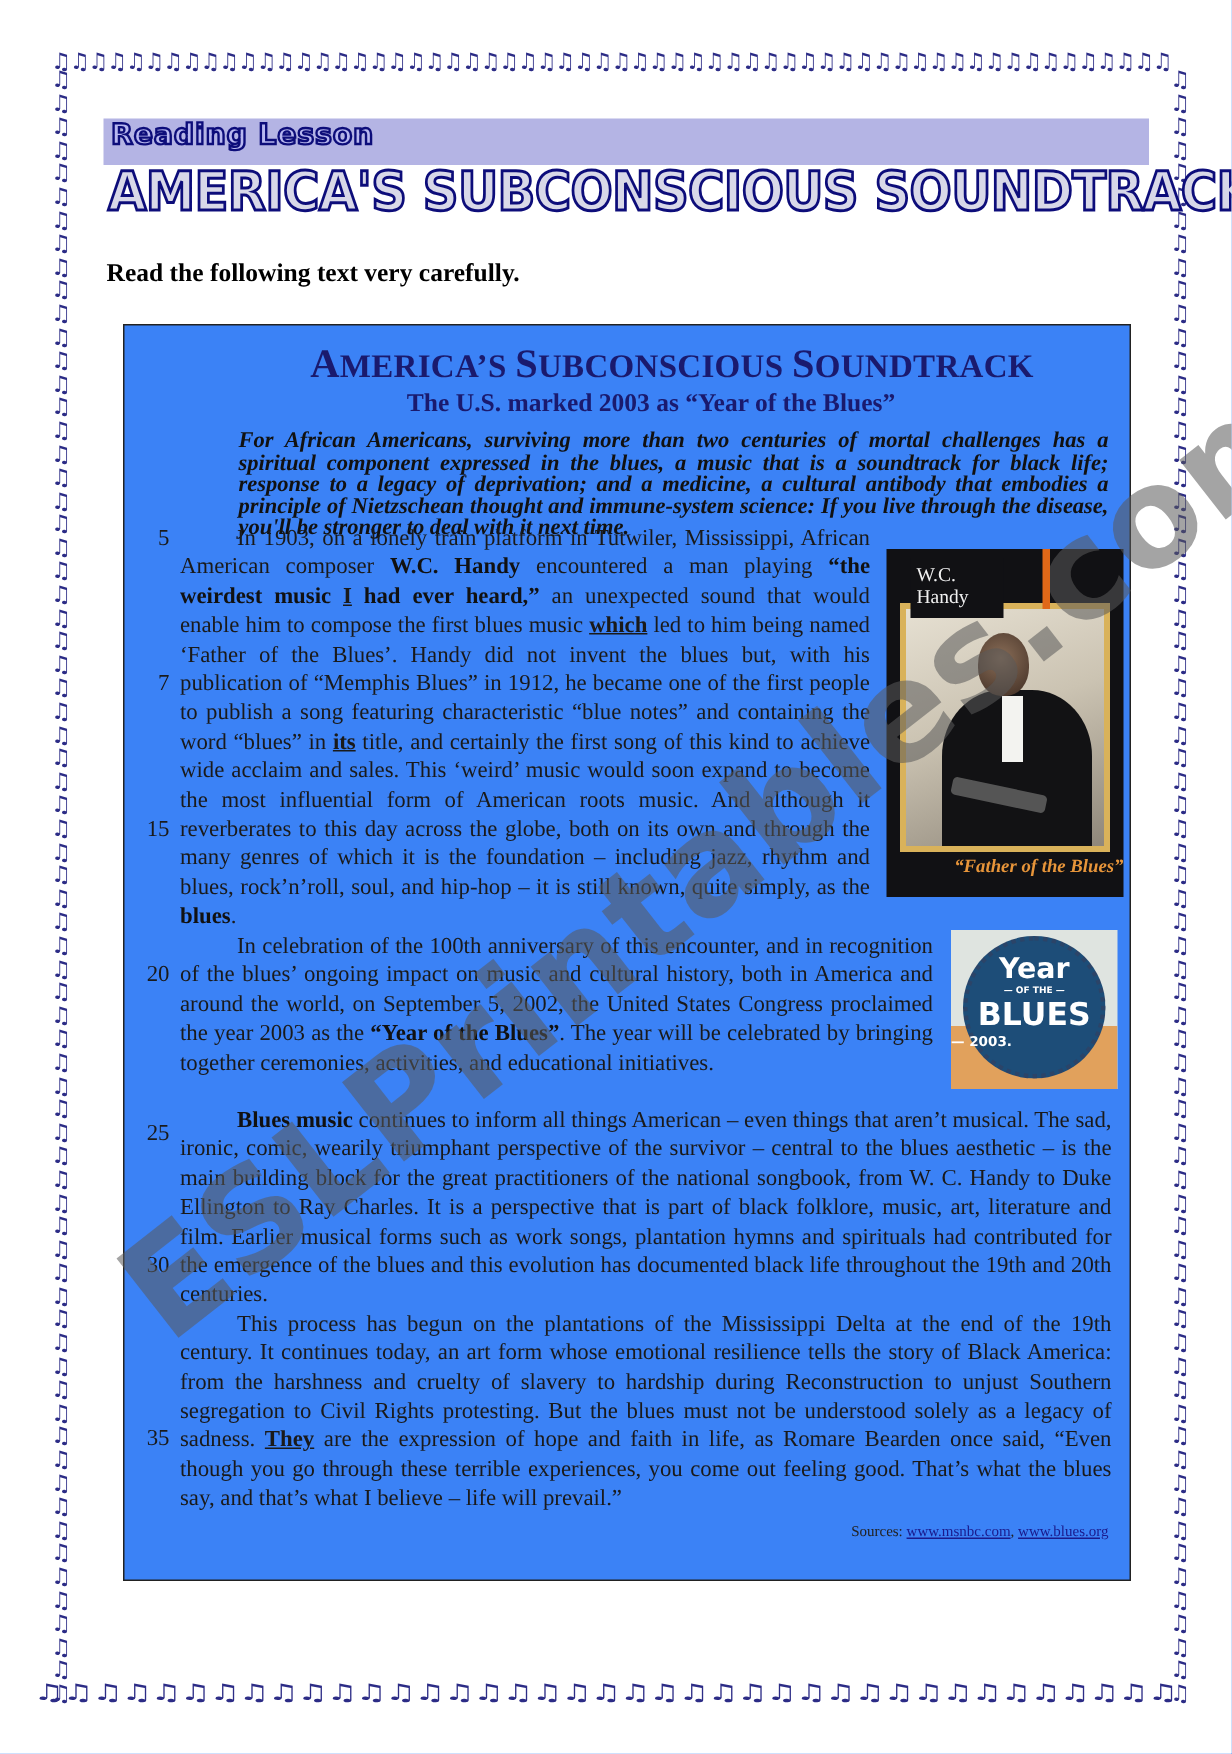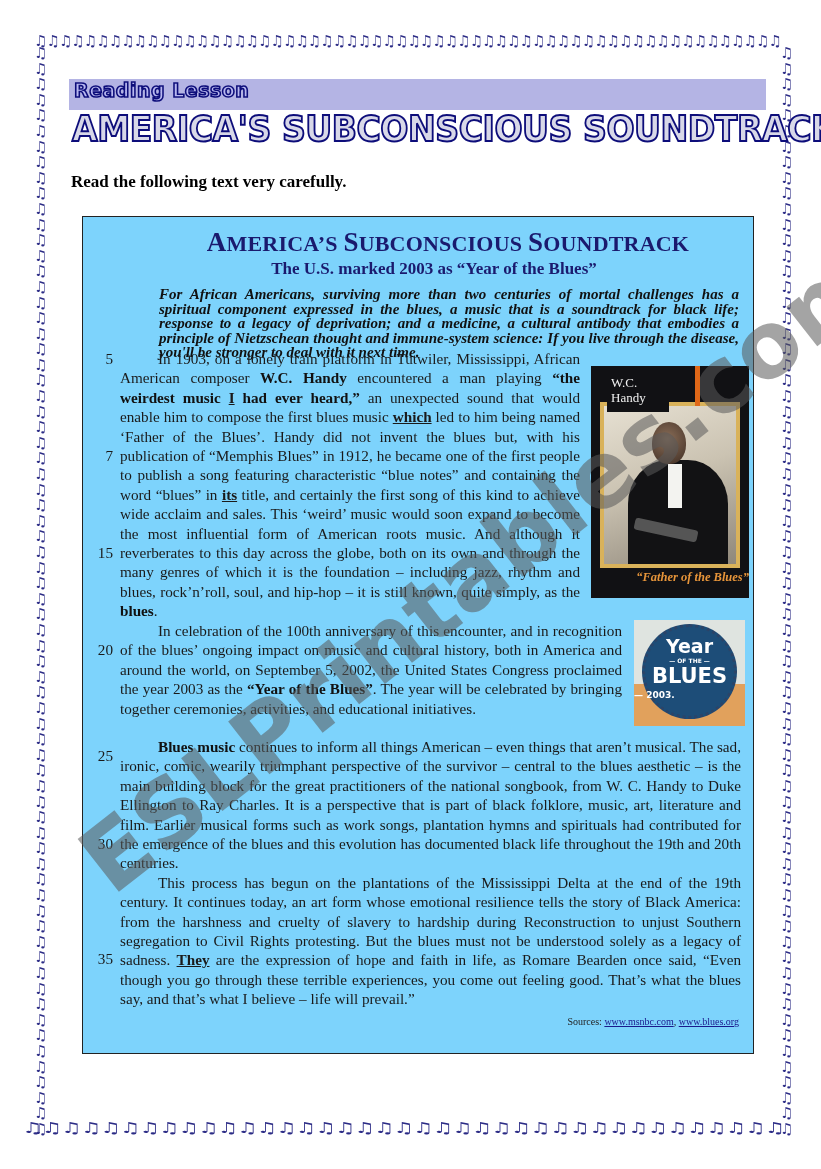--- a/index.html
+++ b/index.html
@@ -13,21 +13,21 @@
   .nb-left { left: 34px; top: 46px; width: 16px; height: 1090px; white-space: normal; word-break: break-all; line-height: 15.6px; }
   .nb-right { left: 780px; top: 46px; width: 16px; height: 1090px; white-space: normal; word-break: break-all; line-height: 15.6px; }
 
   
   .lesson-band { position: absolute; left: 69px; top: 79px; width: 697px; height: 31px; background: #b4b4e4; }
   .lesson-label { position: absolute; left: 74px; top: 79px; font-family: "DejaVu Sans", sans-serif; font-weight: bold; font-size: 19px; color: #b8b8f0; -webkit-text-stroke: 1.6px #0d0d7a; letter-spacing: 0.5px; }
   .main-title { position: absolute; left: 72px; top: 108px; width: 680px; font-family: "DejaVu Sans", sans-serif; font-weight: bold; font-size: 36px; color: #d8d8e8; -webkit-text-stroke: 2px #0d0d7a; transform: scaleX(0.92); transform-origin: left top; white-space: nowrap; letter-spacing: -0.5px; }
   .instruction { position: absolute; left: 71px; top: 172px; font-size: 17px; font-weight: bold; color: #000; }
 
   
-  .article { position: absolute; left: 82px; top: 216px; width: 672px; height: 838px; background: #7dd3fc; border: 1px solid #222; }
+  .article { position: absolute; left: 82px; top: 216px; width: 672px; height: 838px; background: #3b82f6; border: 1px solid #222; }
   .art-title { position: absolute; left: 0; top: 10px; width: 100%; padding-left: 60px; text-align: center; font-weight: bold; color: #1a1a6e; font-size: 22px; font-variant: small-caps; letter-spacing: 0.2px; }
   .art-title .big { font-size: 27px; }
   .art-sub { position: absolute; left: 0; top: 42px; width: 100%; padding-left: 32px; text-align: center; font-weight: bold; color: #1a1a6e; font-size: 17px; }
   .lead { position: absolute; left: 76px; top: 70px; width: 580px; font-style: italic; font-weight: bold; font-size: 15px; line-height: 14.5px; text-align: justify; color: #111; }
 
   .body-text { position: absolute; font-size: 15.2px; line-height: 19.4px; text-align: justify; color: #1a1a1a; }
   .b1 { left: 37px; top: 132px; width: 460px; }
   .b2 { left: 37px; top: 404px; width: 502px; }
   .b3 { left: 37px; top: 520px; width: 621px; }
   .body-text p { text-indent: 38px; }

